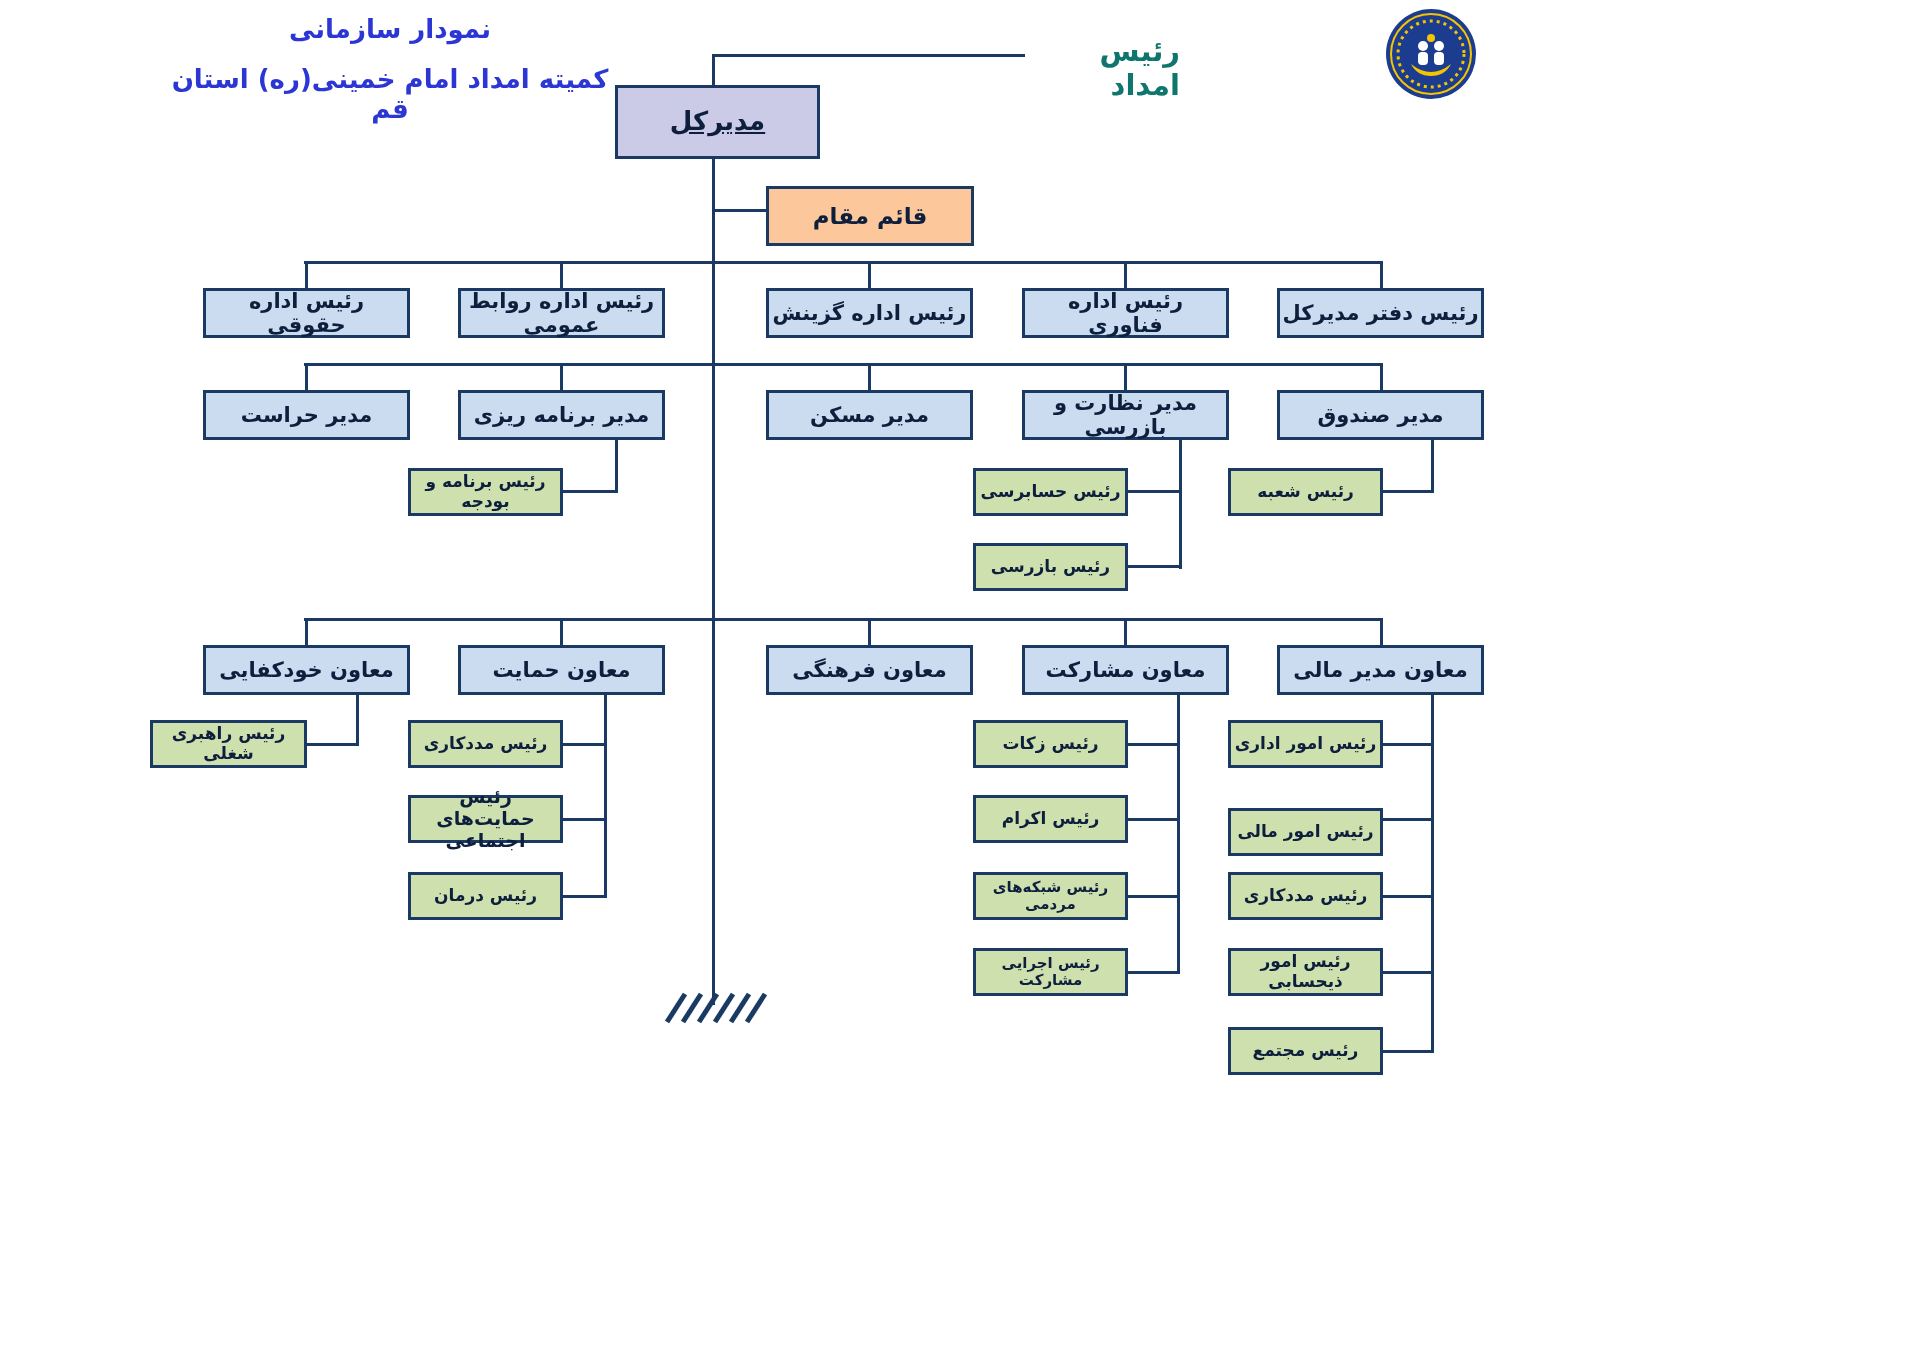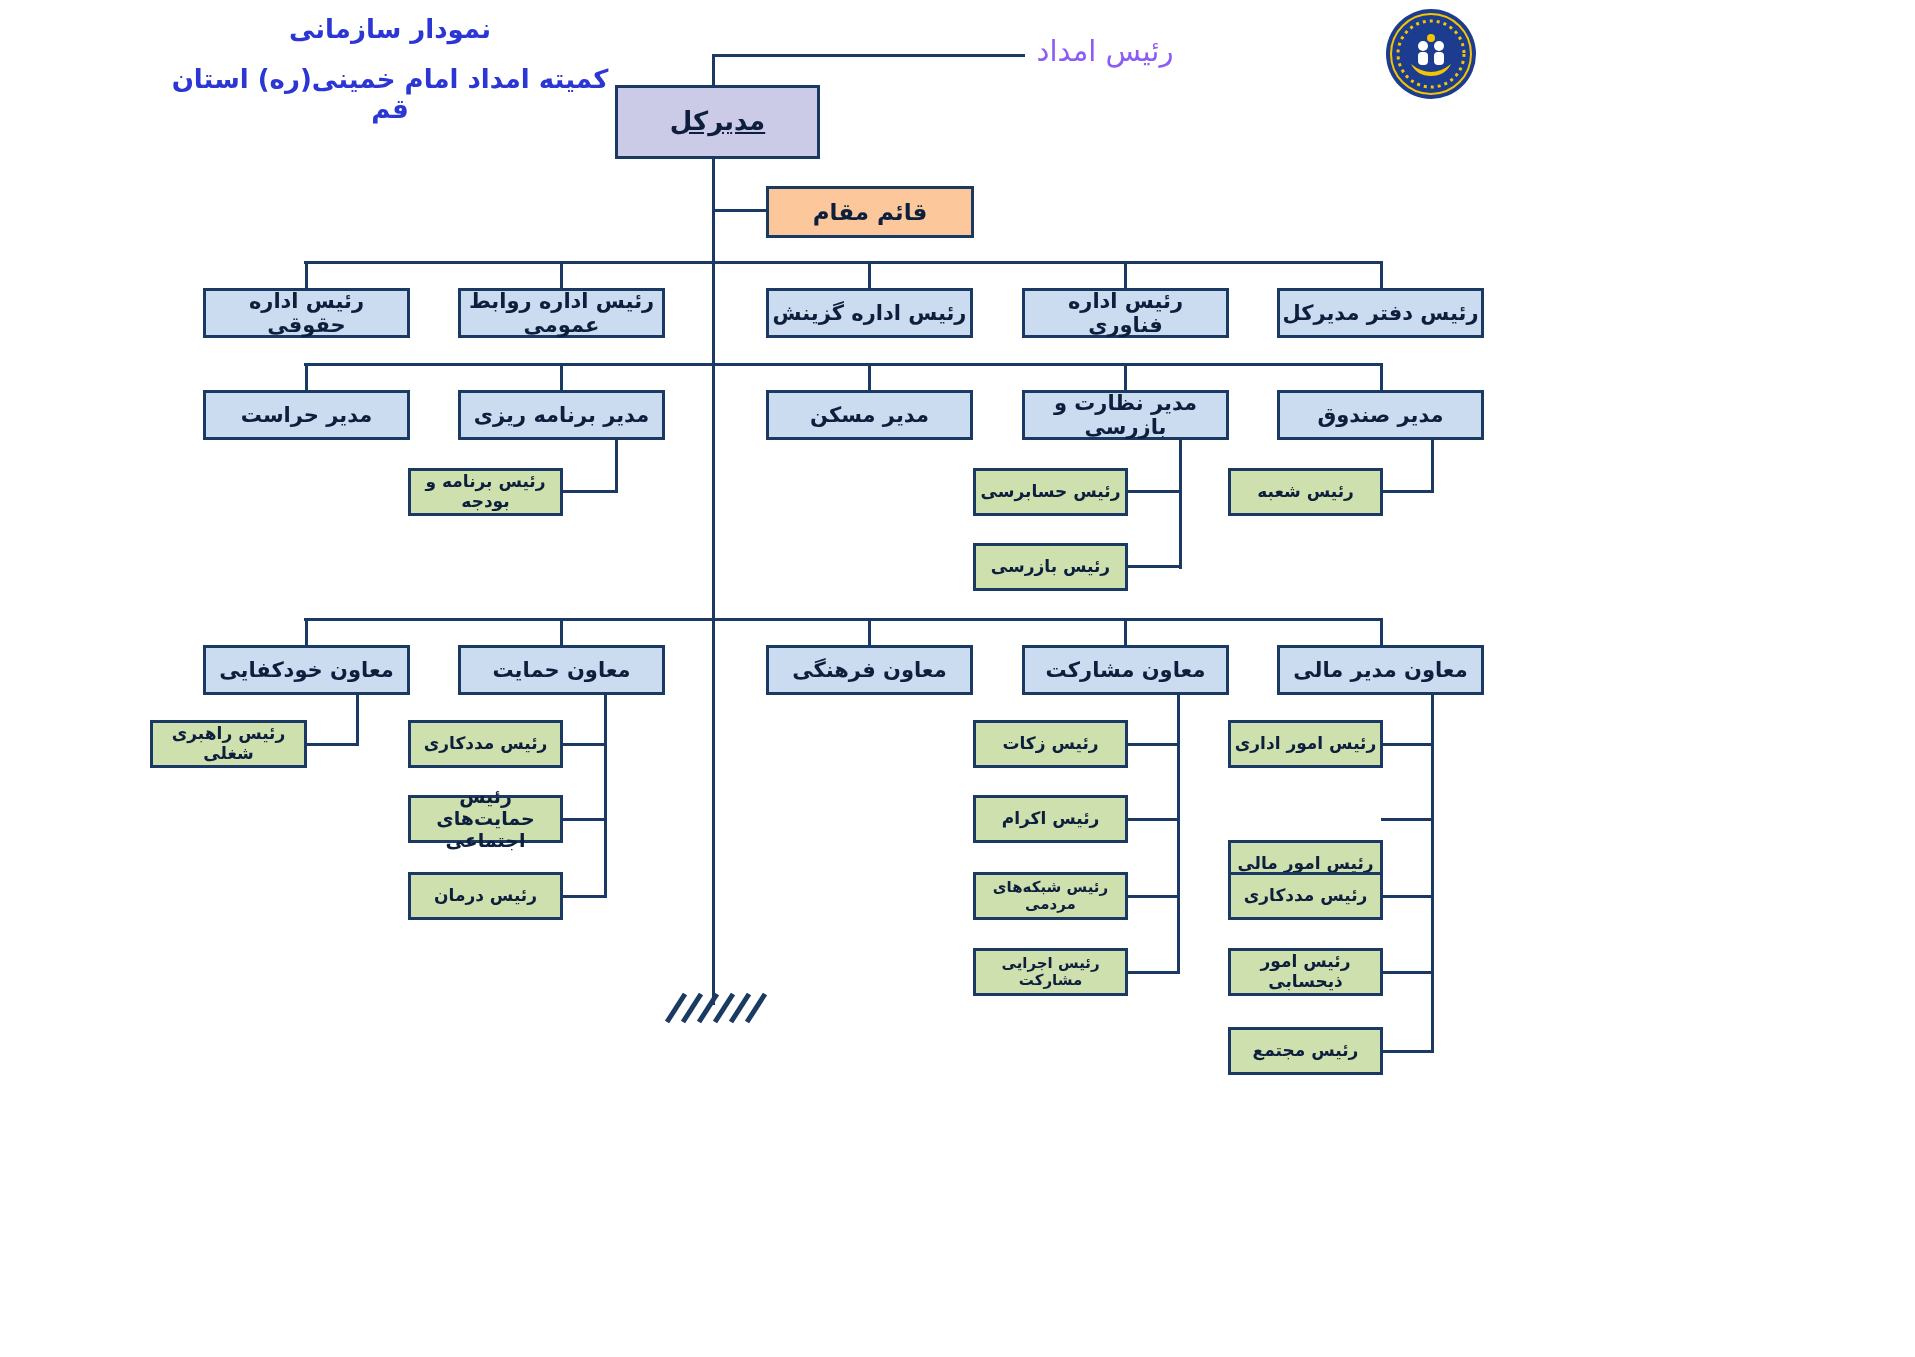--- a/index.html
+++ b/index.html
@@ -5,23 +5,23 @@
   html,body{margin:0;padding:0;background:#ffffff;font-family:"DejaVu Sans",sans-serif;}
   .canvas{position:relative;width:1915px;height:1357px;background:#ffffff;overflow:hidden;}
   
   .l{position:absolute;background:#1b3a63;}
   
   .box{position:absolute;border:3px solid #1b3a63;display:flex;align-items:center;justify-content:center;
        font-weight:bold;color:#0d1f3c;direction:rtl;text-align:center;box-sizing:border-box;line-height:1.15;padding:2px;}
   .blue{background:#cbdcf0;font-size:21px;width:207px;height:50px;}
   .green{background:#cde0ae;font-size:17px;width:155px;height:48px;}
   .purple{background:#cbcbe8;font-size:26px;width:205px;height:74px;text-decoration:underline;}
-  .orange{background:#fbc79b;font-size:23px;width:208px;height:52px;}
+  .orange{background:#fbc79b;font-size:23px;width:208px;height:60px;}
   
-  .lbl{position:absolute;font-weight:normal;color:#8b5cf6;direction:rtl;text-align:center;}
+  .lbl{position:absolute;font-weight:bold;color:#0f766e;direction:rtl;}
   .title{position:absolute;color:#2b36d4;font-weight:bold;font-size:26px;direction:rtl;text-align:center;width:440px;left:170px;}
   .logo{position:absolute;left:1385px;top:8px;width:92px;height:92px;}
 </style>
 </head>
 <body>
 
 <div class="canvas">
 
   <div class="title" style="top:14px;">نمودار سازمانی</div>
   <div class="title" style="top:64px;">کمیته امداد امام خمینی(ره) استان قم</div>
@@ -144,18 +144,18 @@
   <div class="box green" style="left:408px;top:720px;">رئیس مددکاری</div>
   <div class="box green" style="left:408px;top:795px;font-size:19px;">رئیس حمایت‌های اجتماعی</div>
   <div class="box green" style="left:408px;top:872px;">رئیس درمان</div>
 
   <div class="box green" style="left:973px;top:720px;">رئیس زکات</div>
   <div class="box green" style="left:973px;top:795px;">رئیس اکرام</div>
   <div class="box green" style="left:973px;top:872px;font-size:15px;">رئیس شبکه‌های مردمی</div>
   <div class="box green" style="left:973px;top:948px;font-size:15px;">رئیس اجرایی مشارکت</div>
 
   <div class="box green" style="left:1228px;top:720px;">رئیس امور اداری</div>
-  <div class="box green" style="left:1228px;top:840px;">رئیس امور مالی</div>
+  <div class="box green" style="left:1228px;top:808px;">رئیس امور مالی</div>
   <div class="box green" style="left:1228px;top:872px;">رئیس مددکاری</div>
   <div class="box green" style="left:1228px;top:948px;">رئیس امور ذیحسابی</div>
   <div class="box green" style="left:1228px;top:1027px;">رئیس مجتمع</div>
 
 </div>
 
 </body></html>

